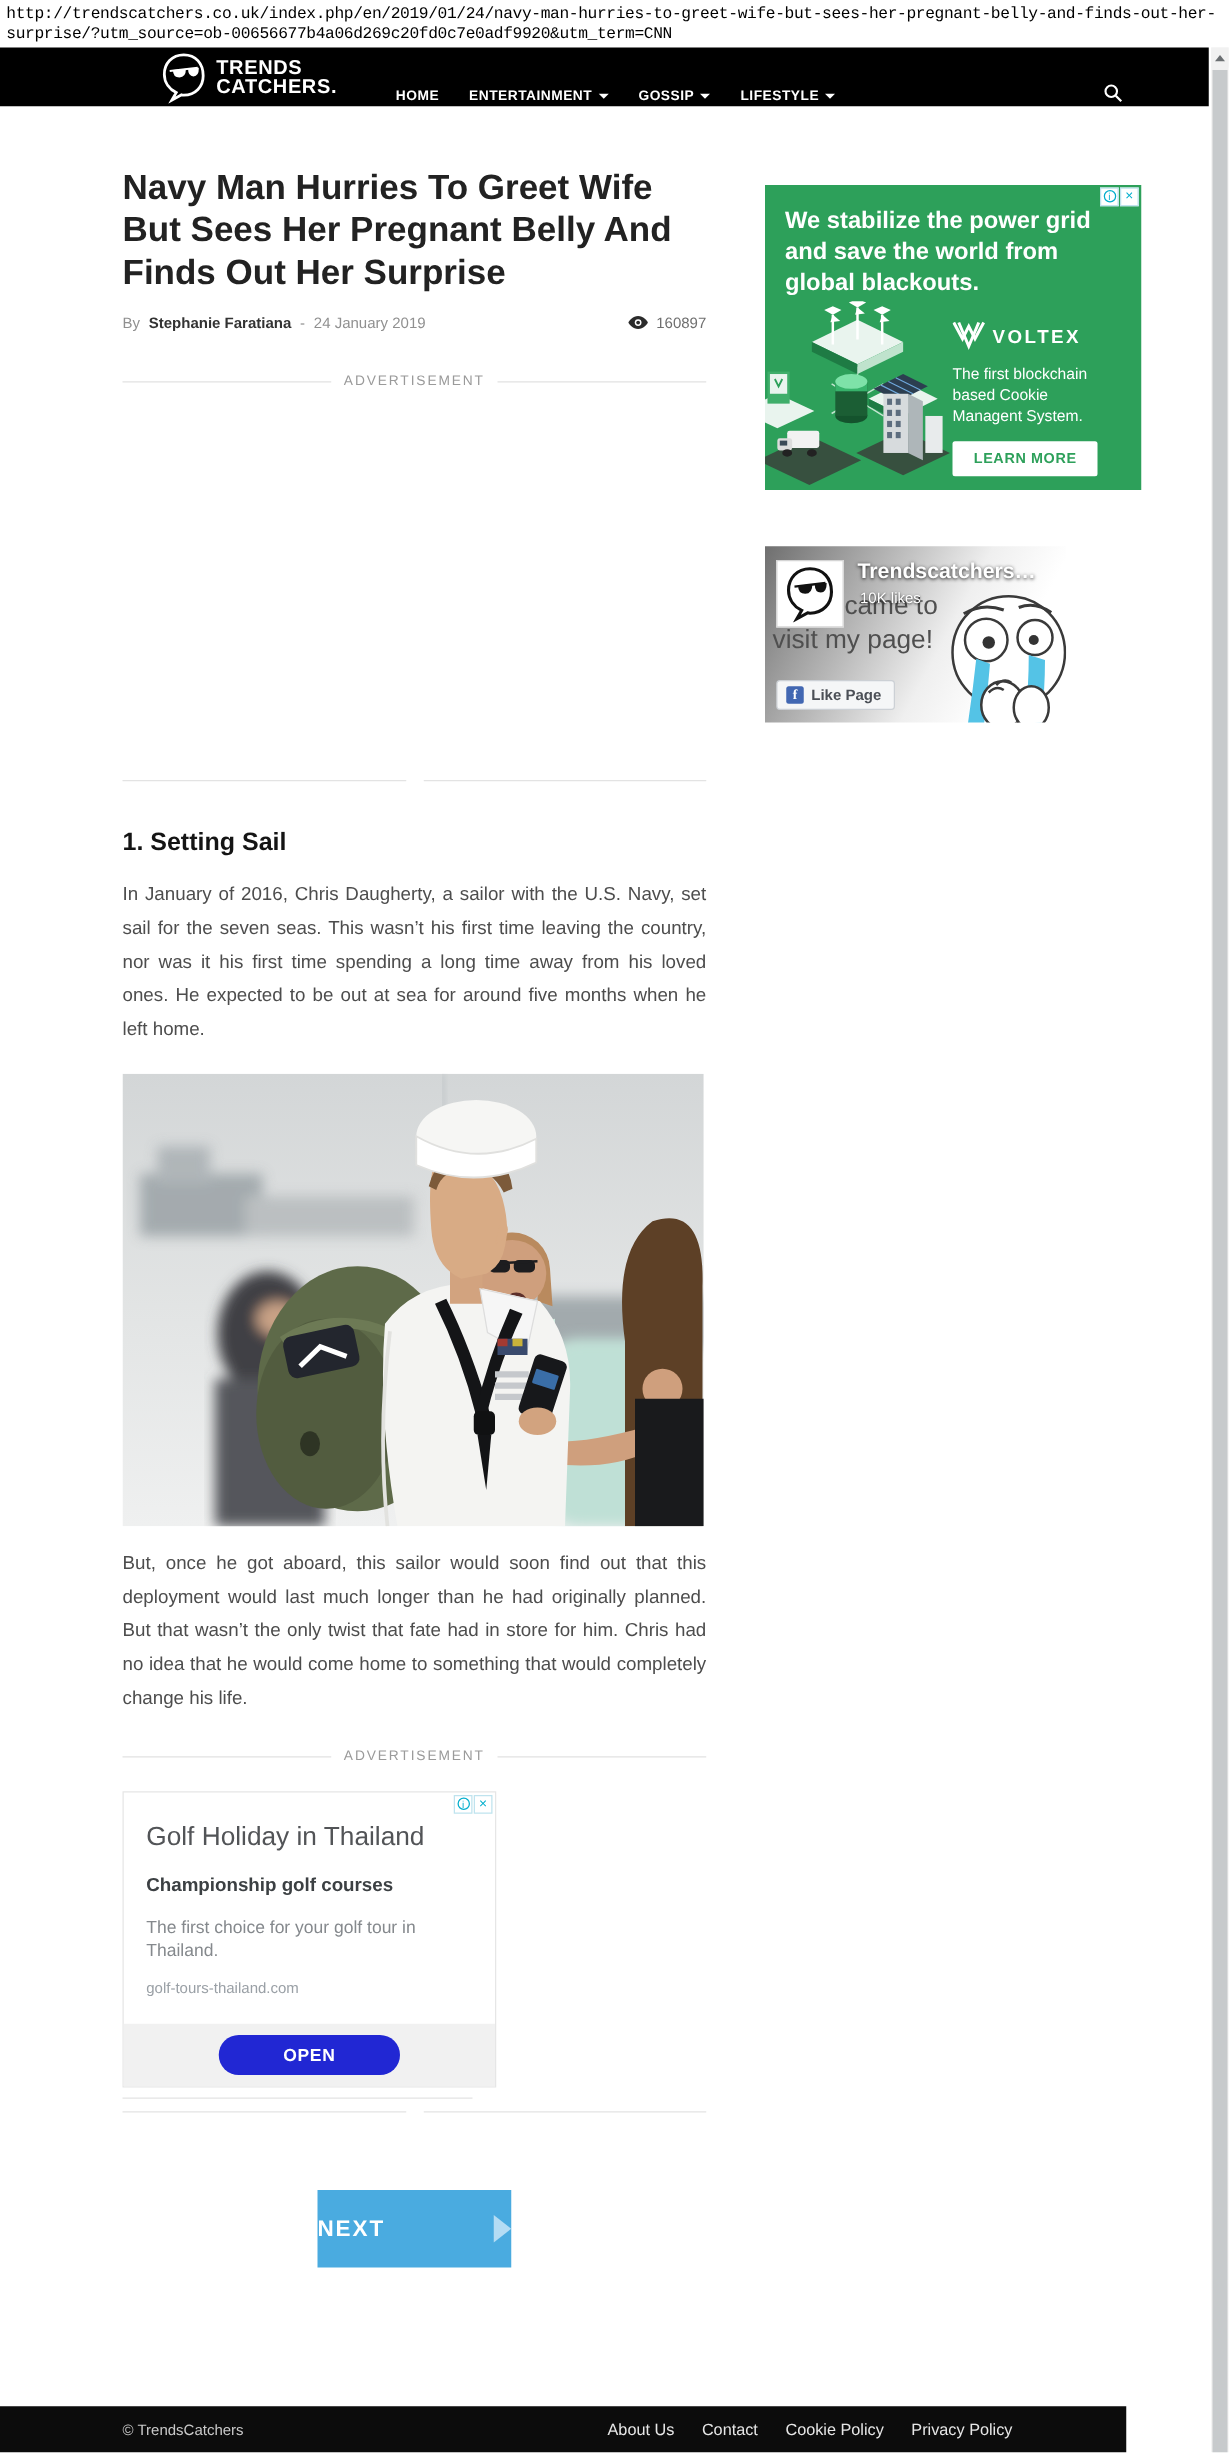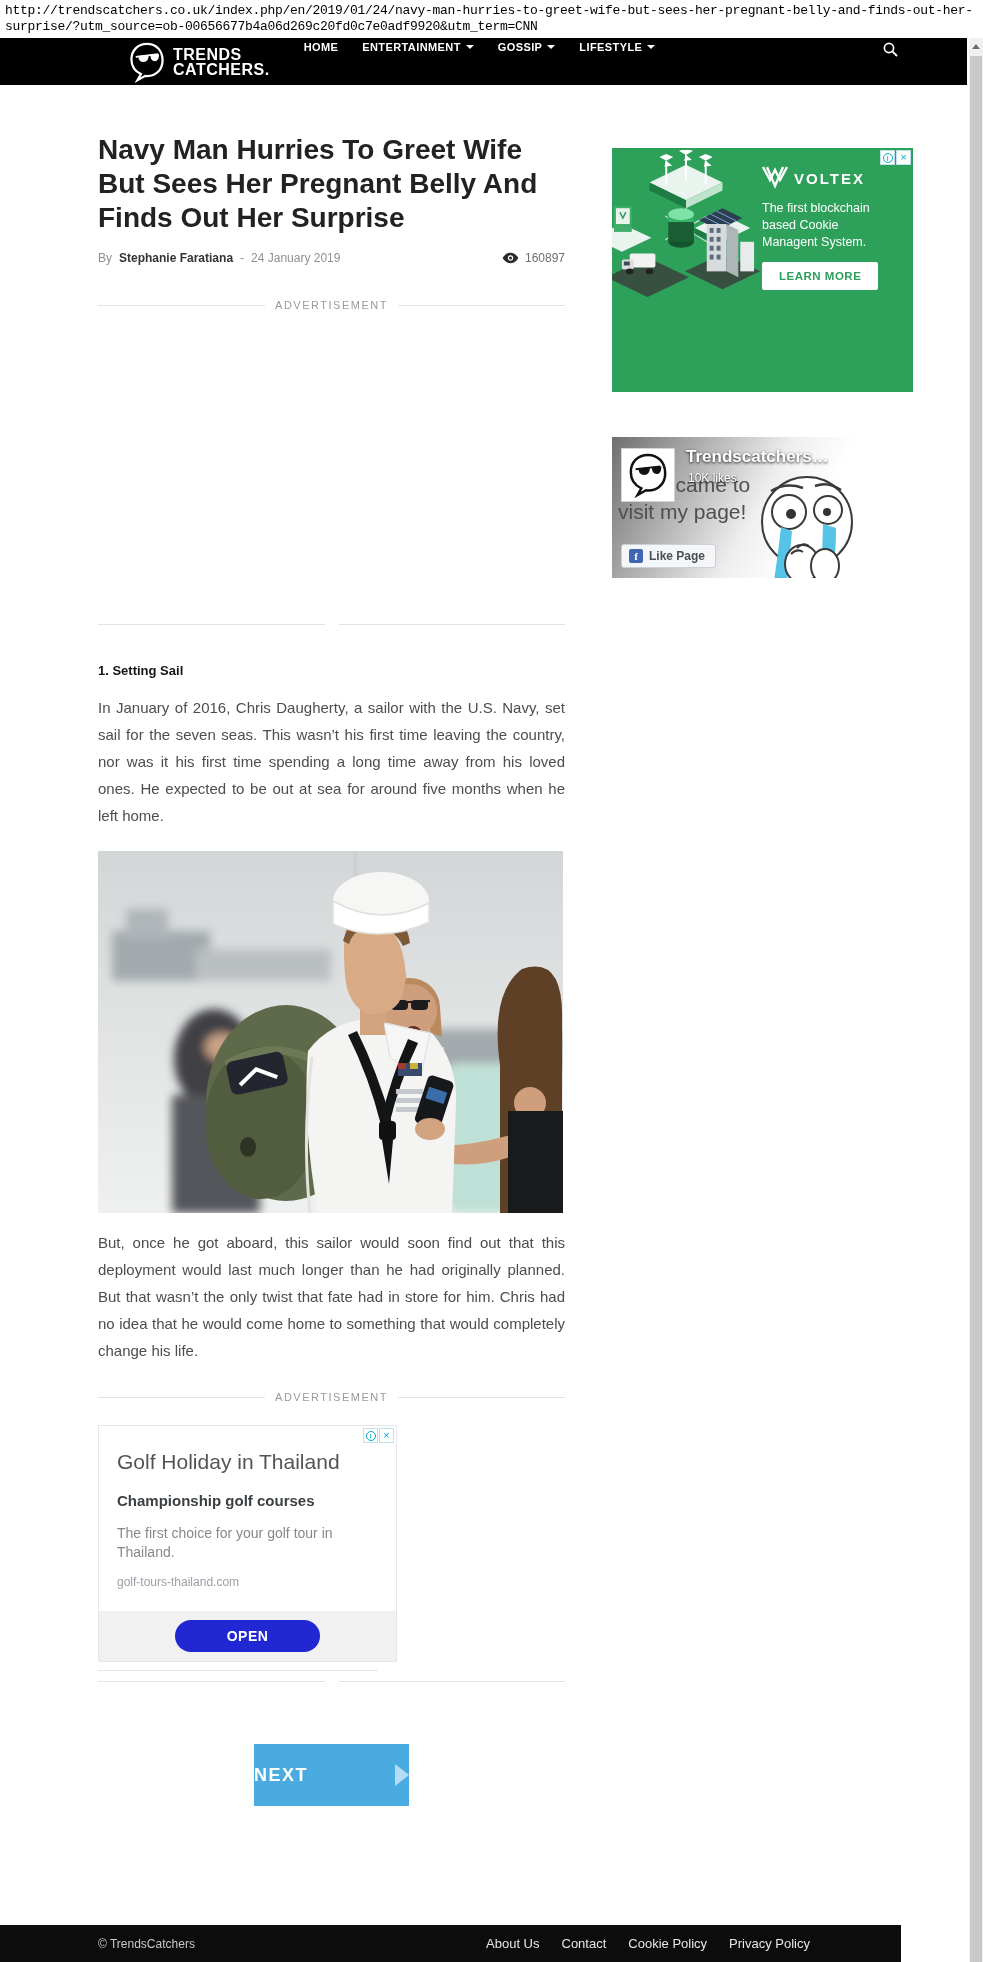--- a/index.html
+++ b/index.html
@@ -3,21 +3,21 @@
 <meta charset="utf-8">
 <style>
   * { margin:0; padding:0; box-sizing:border-box; }
   body { position:relative; width:983px; height:1962px; background:#fff; overflow:hidden;
          font-family:"Liberation Sans", sans-serif; }
   
   .url-bar { width:975px; padding:3px 0 3px 5px; font-family:"Liberation Mono", monospace;
              font-size:13px; letter-spacing:-0.3px; line-height:16px; color:#000; word-break:break-all; }
   
   .site-header { width:967px; height:47px; background:#000; display:flex; align-items:center; }
-  .header-inner { margin-left:98px; width:815px; display:flex; align-items:flex-start; }
+  .header-inner { margin-left:98px; width:815px; display:flex; align-items:flex-end;gap:13px; }
   .logo { display:flex; align-items:center; margin-left:30px; cursor:pointer; }
   .logo svg { width:38px; height:42px; }
   .logo-text { margin-left:7px; color:#fff; font-weight:bold; font-size:16px; line-height:15px; letter-spacing:0.5px; }
   .nav { display:flex; align-items:center; margin-left:34px; }
   .nav a { color:#fff; font-size:11px; font-weight:bold; letter-spacing:0.4px; text-decoration:none;
            margin-right:24px; display:flex; align-items:center; }
   .caret { display:inline-block; width:0; height:0; border-left:4px solid transparent; border-right:4px solid transparent;
            border-top:4px solid #fff; margin-left:5px; }
   .search-btn { margin-left:auto; margin-right:14px; cursor:pointer; display:flex; }
   
@@ -32,21 +32,21 @@
   .views { margin-left:auto; display:flex; align-items:center; color:#6f6f6f; }
   .views svg { margin-right:6px; }
   .ad-divider { display:flex; align-items:center; margin-top:34px; color:#9a9a9a;
                 font-size:11px; letter-spacing:1.5px; }
   .ad-divider::before, .ad-divider::after { content:""; flex:1; border-top:1px solid #e2e2e2; }
   .ad-divider span { padding:0 10px; }
   .ad-slot-empty { height:313px; }
   .end-divider { display:flex; }
   .end-divider i { flex:1; border-top:1px solid #e3e3e3; }
   .end-divider i:first-child { margin-right:14px; }
-  h2.section { margin-top:38px; font-size:13px; font-weight:bold; color:#141414; }
+  h2.section { margin-top:38px; font-size:20px; font-weight:bold; color:#141414; }
   p.body { margin-top:16px; font-size:15px; line-height:27px; color:#4d4d4d; text-align:justify; }
   .article-image { display:block; margin-top:22px; width:465px; height:362px; }
   .ad-divider.second { margin-top:27px; }
   
   .golf-ad { position:relative; width:299px; margin-top:22px; border:1px solid #e6e6e6; background:#fff; }
   .golf-body { padding:24px 18px 22px; }
   .golf-title { font-size:21px; color:#525457; }
   .golf-sub { margin-top:18px; font-size:15px; font-weight:bold; color:#3c4043; }
   .golf-text { margin-top:15px; font-size:14px; line-height:19px; color:#85898d; }
   .golf-domain { margin-top:13px; font-size:12px; color:#9aa0a6; }
@@ -303,20 +303,21 @@
     </div>
   </div>
 
   <div class="col-right">
 
     <div class="voltex-ad">
       <div class="ad-ctrl">
         <span><i class="info-glyph">i</i></span>
         <span>×</span>
       </div>
+      <div class="voltex-headline">We stabilize the power grid and save the world from global blackouts.</div>
       <div class="voltex-row">
         <svg class="voltex-illustration" viewBox="0 0 150 150">
           <g stroke="#e8f5ec" stroke-width="1.2" fill="none" opacity=".8">
             <path d="M75 52 L75 78 M54 90 L96 66 M54 66 L96 92"></path>
           </g>
           <polygon points="75,14 112,32 75,50 38,32" fill="#e9f4ee"></polygon>
           <polygon points="38,32 75,50 75,58 38,40" fill="#1e7b44"></polygon>
           <polygon points="112,32 75,50 75,58 112,40" fill="#bfe3cd"></polygon>
           <g stroke="#fff" stroke-width="2">
             <line x1="55" y1="34" x2="55" y2="10"></line>

